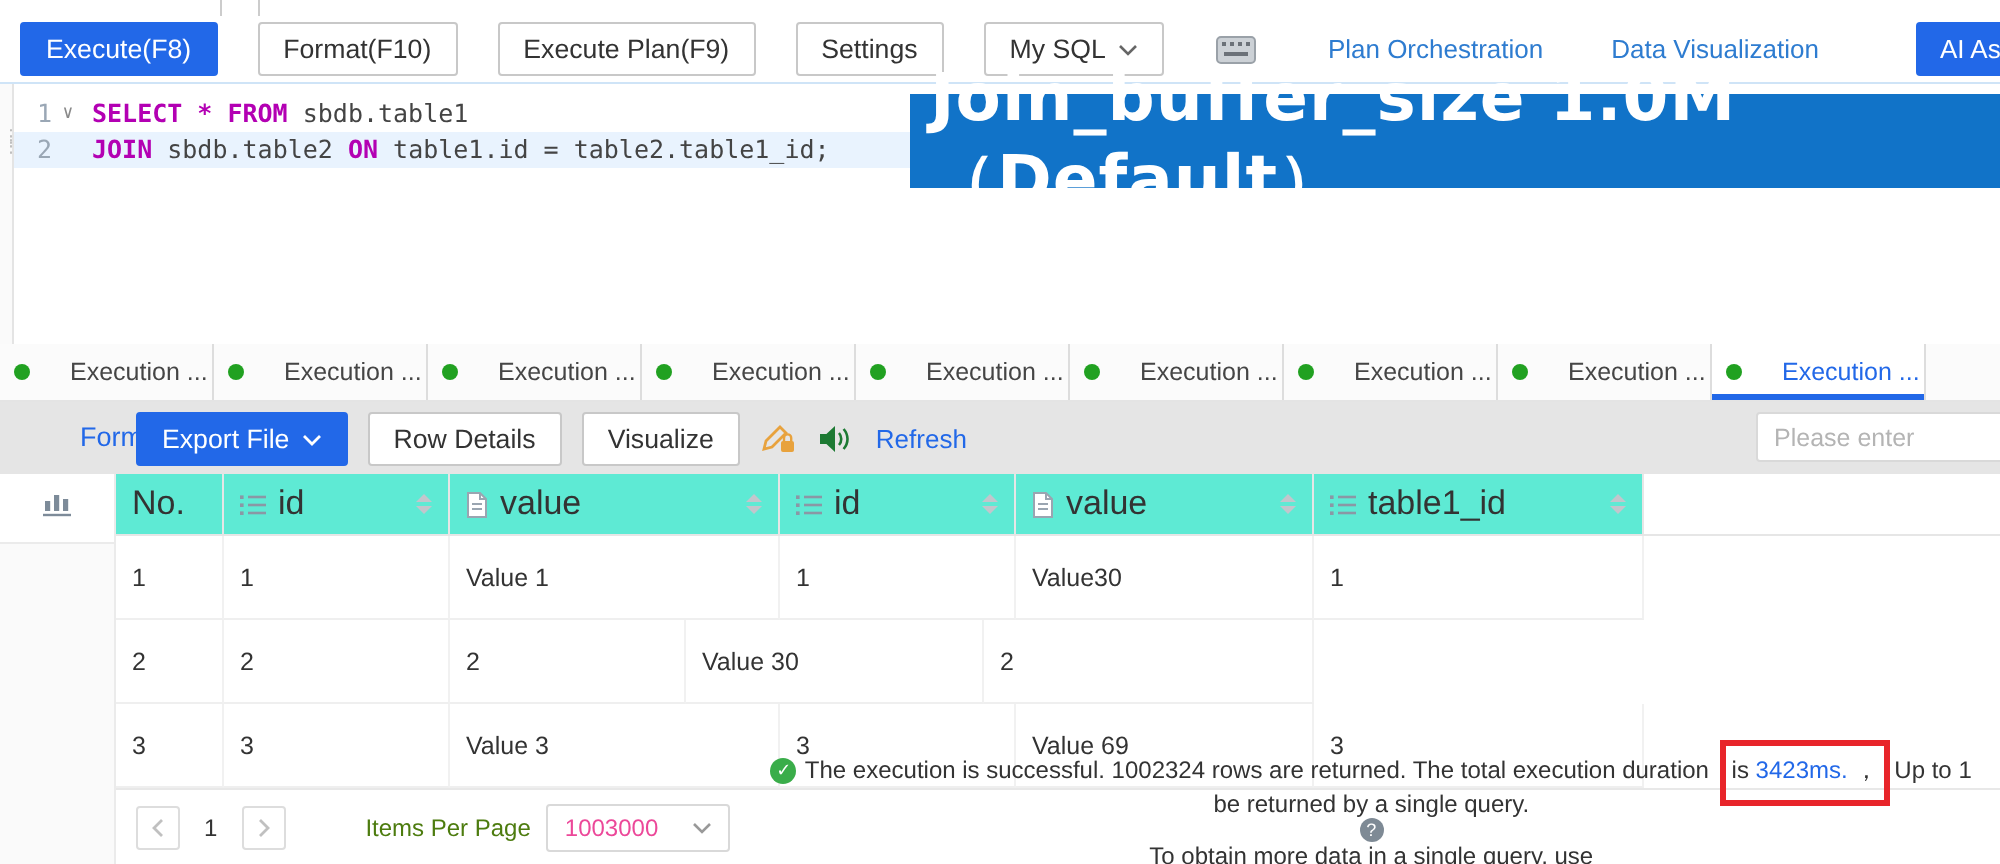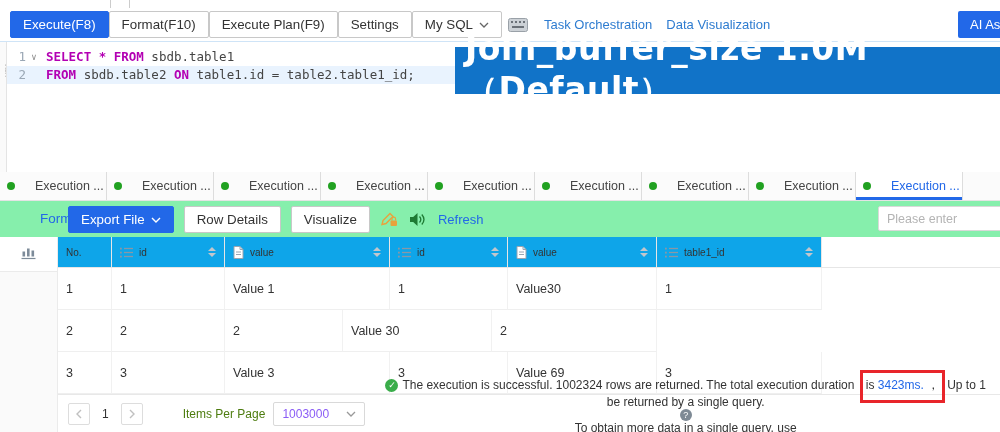--- a/index.html
+++ b/index.html
@@ -7,21 +7,21 @@
   body {
     position:relative; overflow:hidden; background:#fff;
     font-family:"Liberation Sans", sans-serif; color:#333;
   }
   
   .topstrip { position:absolute; left:0; top:0; width:1000px; height:8px; background:#fff; }
   .tabmark { position:absolute; left:110px; top:0; width:20px; height:8px;
              border-left:1px solid #ccc; border-right:1px solid #ccc; }
   
   .toolbar { position:absolute; left:0; top:8px; width:1000px; height:34px;
-             display:flex; align-items:center; gap:0; padding-left:10px;
+             display:flex; align-items:center; gap:20px; padding-left:10px;
              background:#fff; border-bottom:1px solid #cfe4f7; font-size:13px; }
   .btn { padding:5px 12px; border:1px solid #c8c8c8; background:#fff; color:#333;
          border-radius:2px; display:inline-flex; align-items:center; gap:6px; cursor:default; }
   .btn-primary { background:var(--accent); border-color:var(--accent); color:#fff; }
   .chev { display:inline-flex; }
   .kbd-wrap { margin-left:6px; display:inline-flex; align-items:center; }
   .tb-link { color:#2e7cd0; margin-left:14px; white-space:nowrap; }
   .tb-link:first-of-type { margin-left:16px; }
   .ai-btn { position:absolute; left:958px; top:3px; height:27px; padding:0 12px;
             background:var(--accent); color:#fff; display:flex; align-items:center;
@@ -46,39 +46,39 @@
   .tabbar { position:absolute; left:0; top:172px; width:1000px; height:29px; display:flex;
             background:#fbfbfb; border-bottom:1px solid #e4e4e4; }
   .tab { flex:0 0 107px; display:flex; align-items:center; gap:20px; padding:0 7px;
          border-right:1px solid #ddd; font-size:12.5px; color:#454545; position:relative;
          background:#fbfbfb; white-space:nowrap; overflow:hidden; }
   .tab .dot { width:8px; height:8px; border-radius:50%; background:var(--green); flex:none; }
   .tab .x { margin-left:auto; color:#999; font-size:13px; }
   .tab.active { color:var(--accent); background:#fff; }
   .tab.active::after { content:""; position:absolute; left:0; right:0; bottom:0; height:3px; background:var(--accent); }
   
-  .rtoolbar { position:absolute; left:0; top:201px; width:1000px; height:36px; background:#86efac; }
+  .rtoolbar { position:absolute; left:0; top:201px; width:1000px; height:36px; background:#e5e5e5; }
   .form-accent { position:absolute; left:30px; top:204px; width:3px; height:30px; background:var(--accent); }
   .form-label { position:absolute; left:40px; top:0; line-height:36px; color:var(--accent); font-size:13.5px; }
   .rbtns { position:absolute; left:68px; top:5px; display:flex; align-items:center; gap:10px; font-size:13px; }
   .icon-btn { display:inline-flex; align-items:center; }
   .refresh-link { color:var(--accent); margin-left:2px; }
   .search-input { position:absolute; left:878px; top:5px; width:140px; height:25px;
                   border:1px solid #d9d9d9; border-radius:2px; font-size:12.5px;
                   padding:0 8px; color:#333; font-family:"Liberation Sans", sans-serif; }
   .search-input::placeholder { color:#b4b4b4; }
   
   .left-col { position:absolute; left:0; top:237px; width:58px; bottom:0;
               background:#fafafa; border-right:1px solid #ebebeb; }
   .chart-cell { height:35px; background:#fff; border-bottom:1px solid #ebebeb;
                 display:flex; align-items:center; justify-content:center; }
   
   .grid { position:absolute; left:58px; top:237px; right:0; bottom:38px; overflow:hidden; }
-  .thead { height:31px; display:flex; background:#0ea5e9; border-bottom:1px solid #e6e6e6;
-           font-size:10px; color:#333; }
+  .thead { height:31px; display:flex; background:#5eead4; border-bottom:1px solid #e6e6e6;
+           font-size:17px; color:#333; }
   .th { display:flex; align-items:center; gap:6px; padding:0 8px;
         border-right:1px solid #e6e6e6; flex:none; }
   .th.filler, .td.filler { flex:1 1 auto; border-right:none; background:#fff; border-bottom:none; }
   .trow { height:42px; display:flex; font-size:12.5px; color:#333; background:#fff; }
   .td { display:flex; align-items:center; padding:0 8px; border-right:1px solid #f1f1f1;
         border-bottom:1px solid #efefef; flex:none; }
   .w0{width:54px} .w1{width:113px} .w2{width:165px} .w3{width:118px} .w4{width:149px} .w5{width:165px}
   .sort { margin-left:auto; display:flex; flex-direction:column; align-items:center; }
   .car { width:0; height:0; border-left:4px solid transparent; border-right:4px solid transparent; }
   .car.up { border-bottom:4px solid #c2c6cc; margin-bottom:2px; }
@@ -86,21 +86,21 @@
   .col-ic { display:inline-flex; align-items:center; color:#8a97a5; }
   
   .footer { position:absolute; left:58px; right:0; bottom:0; height:38px; background:#fff;
             border-top:1px solid #e8e8e8; display:flex; align-items:center;
             padding-left:10px; font-size:12px; white-space:nowrap; }
   .pg-btn { width:22px; height:22px; border:1px solid #ddd; border-radius:2px; color:#c0c0c0;
             display:flex; align-items:center; justify-content:center; flex:none; }
   .pg-page { margin:0 12px; color:#333; }
   .ipp-label { margin-left:40px; color:#4d7c0f; }
   .select { margin-left:8px; width:92px; height:24px; border:1px solid #d9d9d9; border-radius:2px;
-            display:flex; align-items:center; justify-content:space-between; padding:0 8px; color:#8b5cf6; }
+            display:flex; align-items:center; justify-content:space-between; padding:0 8px; color:#ec4899; }
   .status { margin-left:20px; line-height:14px; font-size:12px; }
   .status .l1 { display:flex; align-items:center; gap:4px; }
   .okc { width:13px; height:13px; border-radius:50%; background:#3aad4a; color:#fff;
          display:inline-flex; align-items:center; justify-content:center;
          font-size:9px; flex:none; }
   .helpc { width:12px; height:12px; border-radius:50%; background:#7e8a95; color:#fff;
            display:inline-flex; align-items:center; justify-content:center; font-size:9px; margin:0 2px; }
   .blue { color:var(--accent); }
   .red-annot { border:3px solid var(--red); padding:5px 3px 8px 3px; margin:-5px 2px -8px 2px;
                position:relative; z-index:5; }
@@ -131,39 +131,39 @@
         <rect x="0.5" y="0.5" width="19" height="13" rx="2" fill="#ccd1d6" stroke="#9aa1a8"></rect>
         <g fill="#6b7178">
           <rect x="3" y="3" width="2" height="2"></rect>
           <rect x="7" y="3" width="2" height="2"></rect>
           <rect x="11" y="3" width="2" height="2"></rect>
           <rect x="15" y="3" width="2" height="2"></rect>
           <rect x="4" y="8" width="12" height="2"></rect>
         </g>
       </svg>
   </span>
-  <a class="tb-link">Task Orchestration</a>
+  <a class="tb-link">Plan Orchestration</a>
   <a class="tb-link">Data Visualization</a>
   <div class="ai-btn">AI As</div>
 </div>
 
 <div class="editor">
   <div class="page-edge">
       <span class="grip">⋮<br>⋮</span>
     </div>
   <div id="code-lines">
       <div class="code-line">
         <span class="gutter">1</span>
         <span class="fold">∨</span>
         <span class="line-content"><span class="kw">SELECT * FROM</span><span> sbdb.table1</span></span>
       </div>
       <div class="code-line hl">
         <span class="gutter">2</span>
         <span class="fold"></span>
-        <span class="line-content"><span class="kw">FROM</span><span> sbdb.table2 </span><span class="kw">ON</span><span> table1.id = table2.table1_id;</span></span>
+        <span class="line-content"><span class="kw">JOIN</span><span> sbdb.table2 </span><span class="kw">ON</span><span> table1.id = table2.table1_id;</span></span>
       </div>
     </div>
 </div>
 
 <div class="banner">
   <span>Join_buffer_size 1.0M （Default）</span>
 </div>
 
 <div class="tabbar" id="tabbar">
     <div class="tab">

